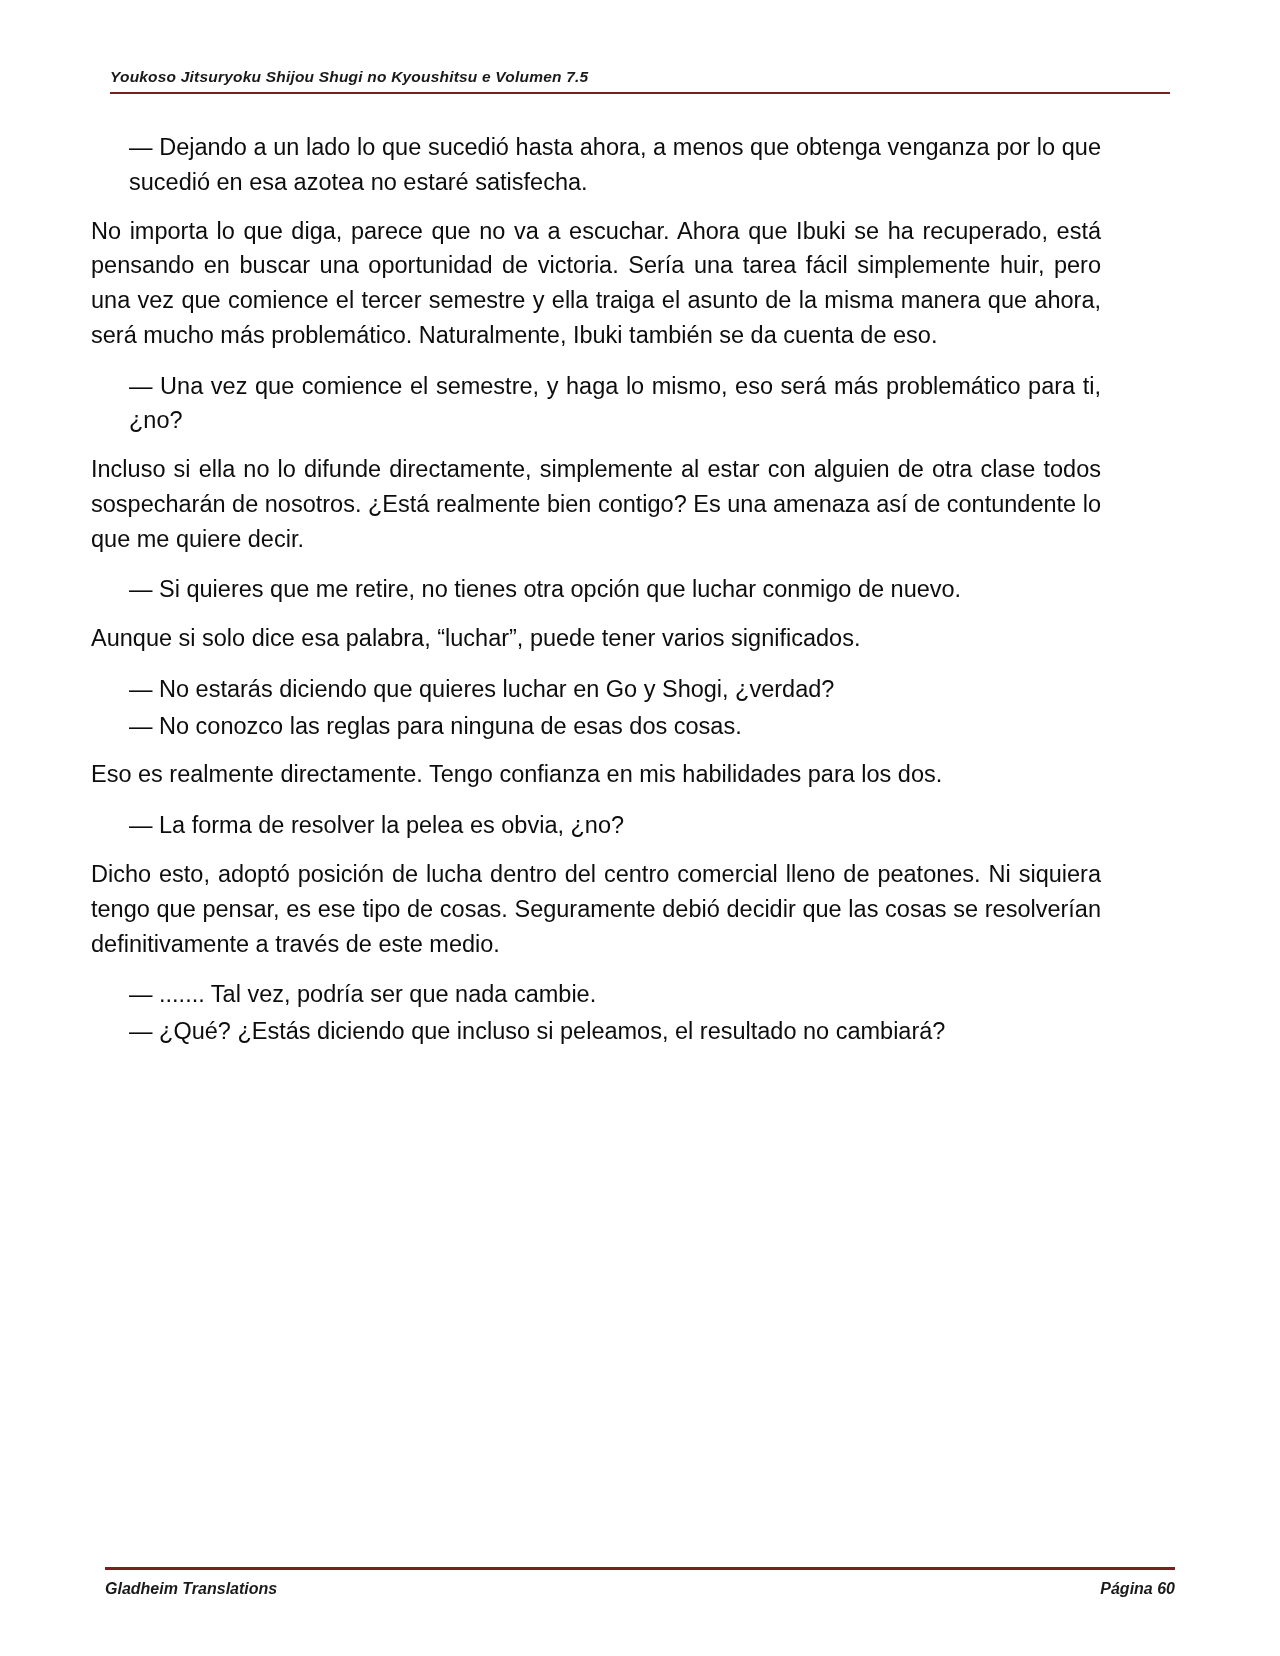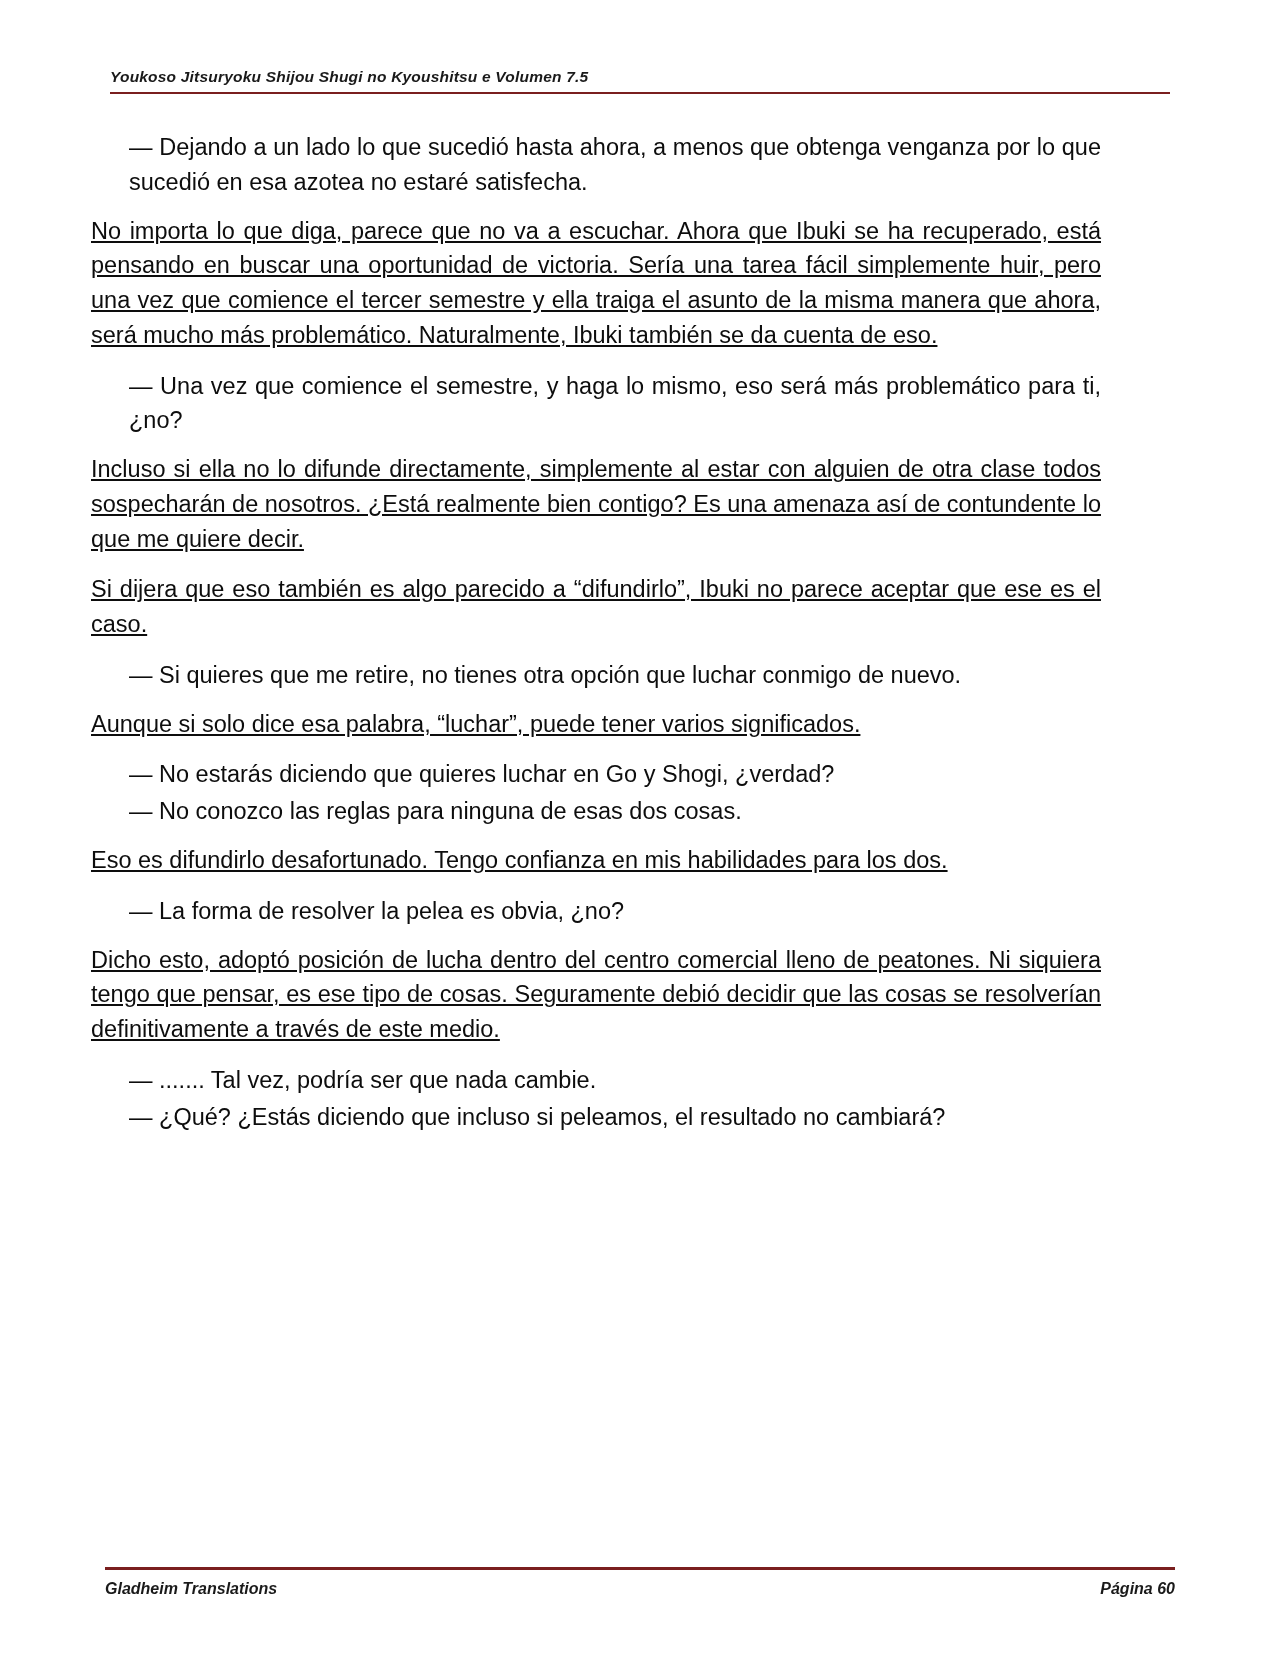--- a/index.html
+++ b/index.html
@@ -57,21 +57,20 @@
   p.para.dialogue {
     margin-left: 38px;
     text-indent: 0;
   }
   p.para.dialogue-tight {
     margin-left: 38px;
     margin-bottom: 2px;
   }
   p.para.block {
     margin-bottom: 16px;
-    text-decoration: underline;
   }
   .footer {
     position: absolute;
     bottom: 58px;
     left: 105px;
     right: 105px;
   }
   .footer-rule {
     border-bottom: 3px solid #7a1f1f;
     width: 100%;
@@ -98,26 +97,25 @@
   <div class="header">
     <div class="header-title">Youkoso Jitsuryoku Shijou Shugi no Kyoushitsu e Volumen 7.5</div>
     <div class="header-rule"></div>
   </div>
 
   <div class="content">
     <p class="para dialogue">— Dejando a un lado lo que sucedió hasta ahora, a menos que obtenga venganza por lo que sucedió en esa azotea no estaré satisfecha.</p>
     <p class="para block">No importa lo que diga, parece que no va a escuchar. Ahora que Ibuki se ha recuperado, está pensando en buscar una oportunidad de victoria. Sería una tarea fácil simplemente huir, pero una vez que comience el tercer semestre y ella traiga el asunto de la misma manera que ahora, será mucho más problemático. Naturalmente, Ibuki también se da cuenta de eso.</p>
     <p class="para dialogue">— Una vez que comience el semestre, y haga lo mismo, eso será más problemático para ti, ¿no?</p>
     <p class="para block">Incluso si ella no lo difunde directamente, simplemente al estar con alguien de otra clase todos sospecharán de nosotros. ¿Está realmente bien contigo? Es una amenaza así de contundente lo que me quiere decir.</p>
-    <p class="para block">Si dijera que eso también es algo parecido a “difundirlo”, Ibuki no parece aceptar que ese es el caso.</p>
     <p class="para dialogue">— Si quieres que me retire, no tienes otra opción que luchar conmigo de nuevo.</p>
     <p class="para block">Aunque si solo dice esa palabra, “luchar”, puede tener varios significados.</p>
     <p class="para dialogue-tight">— No estarás diciendo que quieres luchar en Go y Shogi, ¿verdad?</p>
     <p class="para dialogue">— No conozco las reglas para ninguna de esas dos cosas.</p>
-    <p class="para block">Eso es difundirlo desafortunado. Tengo confianza en mis habilidades para los dos.</p>
+    <p class="para block">Eso es realmente directamente. Tengo confianza en mis habilidades para los dos.</p>
     <p class="para dialogue">— La forma de resolver la pelea es obvia, ¿no?</p>
     <p class="para block">Dicho esto, adoptó posición de lucha dentro del centro comercial lleno de peatones. Ni siquiera tengo que pensar, es ese tipo de cosas. Seguramente debió decidir que las cosas se resolverían definitivamente a través de este medio.</p>
     <p class="para dialogue-tight">— ....... Tal vez, podría ser que nada cambie.</p>
     <p class="para dialogue">— ¿Qué? ¿Estás diciendo que incluso si peleamos, el resultado no cambiará?</p>
   </div>
 
   <div class="footer">
     <div class="footer-rule"></div>
     <div class="footer-row">
       <div class="footer-left">Gladheim Translations</div>

